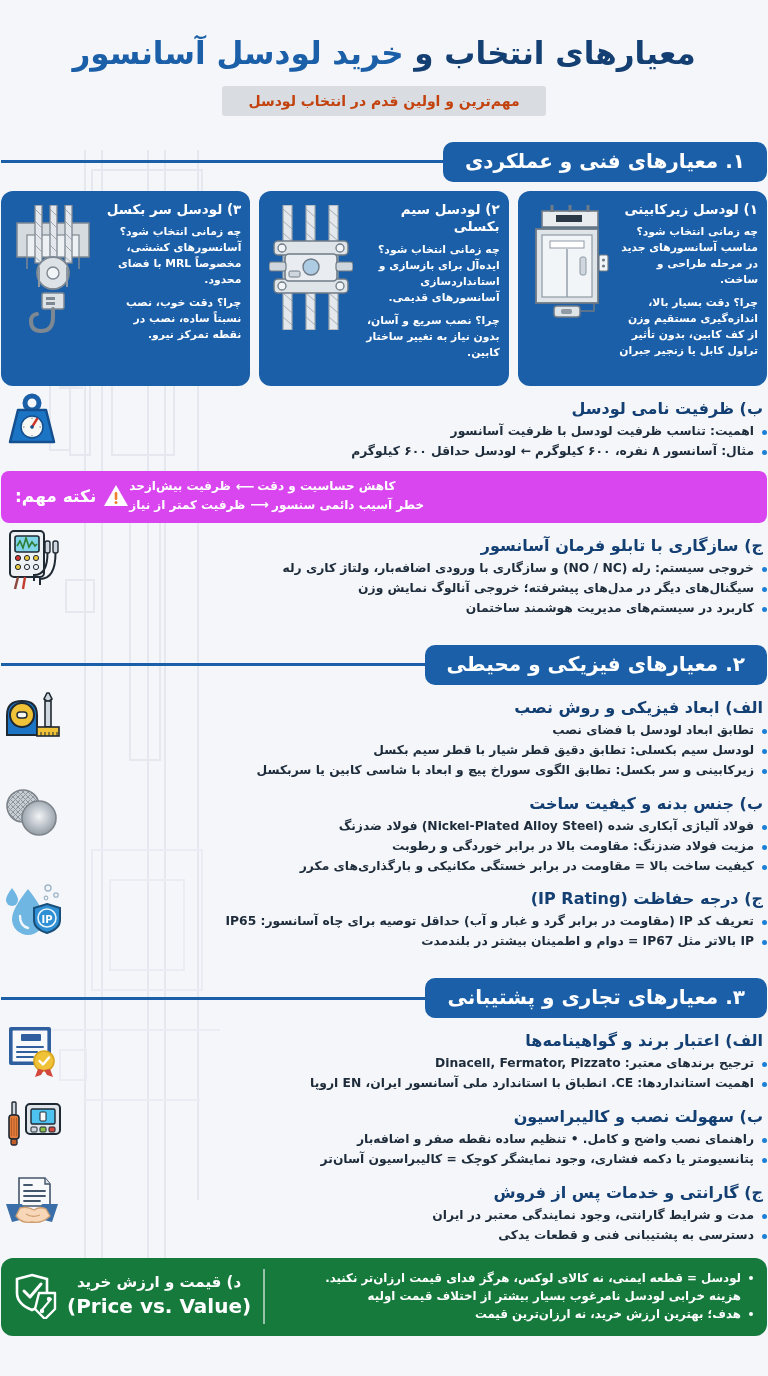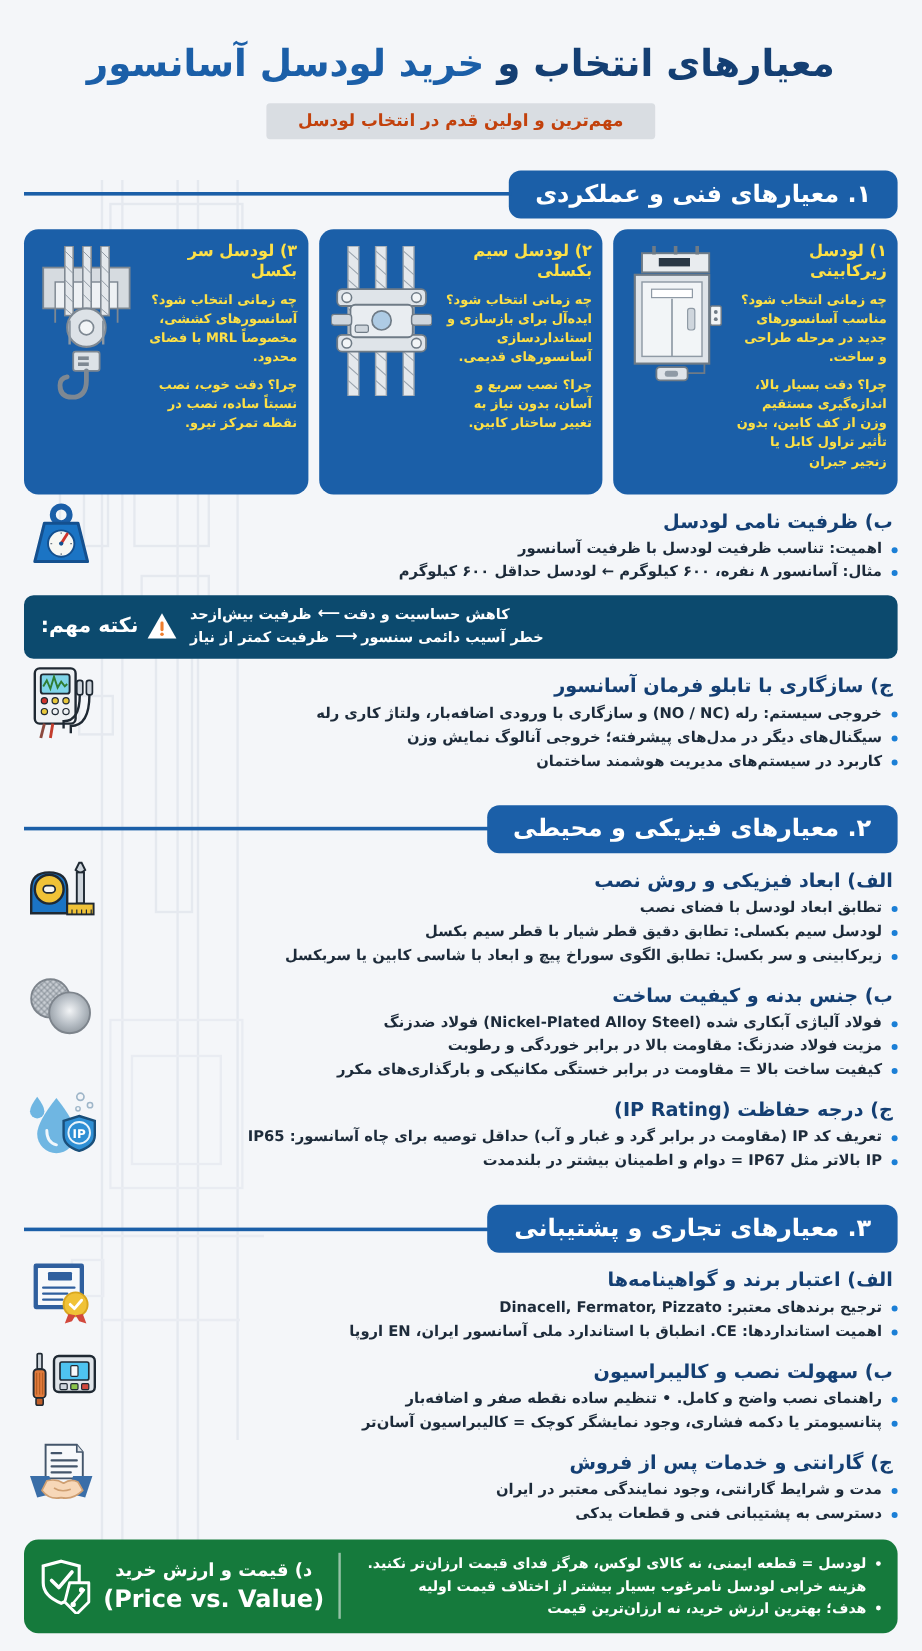--- a/index.html
+++ b/index.html
@@ -23,21 +23,21 @@
     opacity: 0.5;
     pointer-events: none;
     z-index: 0;
   }
 
   .page {
     position: relative;
     z-index: 2;
     width: 768px;
     height: 1085px;
-    padding: 0 20px;
+    padding: 0 1px;
   }
 
   
   .header { text-align: center; padding-top: 34px; }
   .title {
     font-size: 31px;
     font-weight: bold;
     color: #143f73;
     letter-spacing: -0.3px;
     line-height: 1.25;
@@ -107,21 +107,21 @@
     min-height: 195px;
   }
   .card-art {
     width: 86px;
     flex: none;
     display: flex;
     align-items: flex-start;
     justify-content: center;
     padding-top: 4px;
   }
-  .card-text { flex: 1; text-align: right; color: #fde047; }
+  .card-text { flex: 1; text-align: right; color: #ffffff; }
   .card-title {
     font-size: 13.5px;
     font-weight: bold;
     margin-bottom: 6px;
     line-height: 1.3;
   }
   .card-p {
     font-size: 10.8px;
     line-height: 1.48;
     font-weight: bold;
@@ -161,28 +161,27 @@
     right: 0;
     top: 8px;
     width: 5px;
     height: 5px;
     border-radius: 50%;
     background: #1b7fd6;
   }
 
   
   .warn {
-    background: #0c4a6e;
+    background: #d946ef;
     border-radius: 8px;
     margin: 9px 0 4px 0;
     padding: 7px 14px 8px 14px;
     display: flex;
     flex-direction: row-reverse;
     align-items: center;
-    gap: 10px;
     direction: rtl;
   }
   .warn-label {
     color: #ffffff;
     font-size: 17px;
     font-weight: bold;
     white-space: nowrap;
     display: flex;
     align-items: center;
     gap: 7px;

